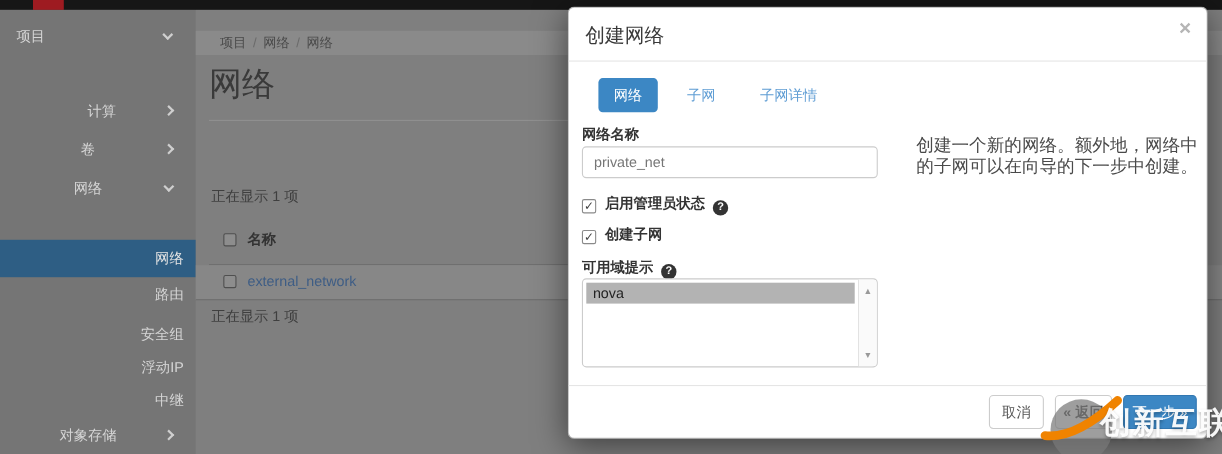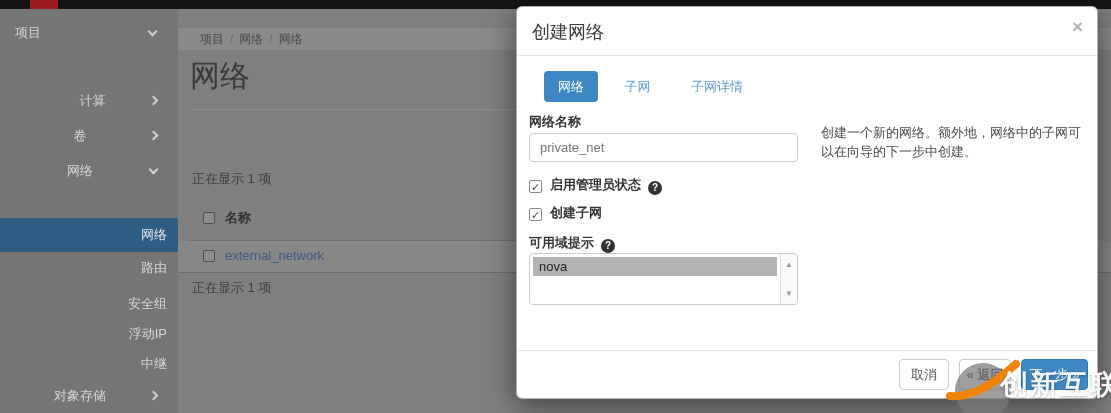--- a/index.html
+++ b/index.html
@@ -45,25 +45,25 @@
   .m-title { position:absolute; left:15px; top:13px; font-size:18px; color:#3a3a3a; }
   .m-close { position:absolute; right:14px; top:10px; font-size:19px; font-weight:bold; color:#b5b5b5; cursor:pointer; line-height:1; }
   .tabs { position:absolute; left:12px; top:64px; height:31px;padding-left:15px; }
   .tab { display:inline-block; height:31px; line-height:31px; padding:0 14px; font-size:13px; color:#5f9dd4; border-radius:4px; margin-right:8px; cursor:pointer; }
   .tab.active { background:#3c87c4; color:#ffffff; }
   .form-label { position:absolute; left:12px; font-size:13px; font-weight:bold; color:#333; }
   .txt-input { position:absolute; left:12px; top:126px; width:269px; height:29px; border:1px solid #ccc; border-radius:4px; padding:0 10px; font-size:13px; color:#767676; font-family:"Liberation Sans",sans-serif; }
   .chkrow { position:absolute; left:12px; height:16px; font-size:13px; font-weight:bold; color:#333; line-height:15px; cursor:pointer; }
   .chkbox { display:inline-block; width:13px; height:13px; border:1px solid #8a8a8a; border-radius:2px; background:#fff; vertical-align:-2px; margin-right:8px; text-align:center; line-height:12px; font-size:11px; font-weight:bold; color:#444; cursor:pointer; }
   .qicon { display:inline-block; width:14px; height:14px; border-radius:50%; background:#333; color:#fff; font-size:10px; font-weight:bold; text-align:center; line-height:14px; vertical-align:-2px; margin-left:7px; }
-  .mselect { position:absolute; left:12px; top:246px; width:269px; height:52px; border:1px solid #ccc; border-radius:4px; background:#fff; cursor:pointer; }
+  .mselect { position:absolute; left:12px; top:246px; width:269px; height:81px; border:1px solid #ccc; border-radius:4px; background:#fff; cursor:pointer; }
   .mselect .opt { position:absolute; left:3px; top:3px; right:20px; height:19px; background:#b3b3b3; font-size:13px; color:#222; line-height:19px; padding-left:6px; }
   .mselect .sbar { position:absolute; right:0; top:0; bottom:0; width:17px; border-left:1px solid #e2e2e2; background:#fafafa; border-radius:0 4px 4px 0; }
   .mselect .arr { position:absolute; left:0; right:0; text-align:center; font-size:8px; color:#999; }
-  .help-col { position:absolute; left:304px; top:116px; width:268px; font-size:13px; color:#4a4a4a; line-height:19px; }
+  .help-col { position:absolute; left:304px; top:116px; width:268px; font-size:16px; color:#4a4a4a; line-height:19px;text-align:right; }
   .m-footer-rule { position:absolute; left:0; right:0; top:343px; height:1px; background:#e5e5e5; }
   .m-footer { position:absolute; left:0; right:0; top:352px; height:31px; }
   .btn { position:absolute; height:31px; border-radius:4px; font-size:13px; line-height:29px; text-align:center; cursor:pointer; font-family:"Liberation Sans",sans-serif; }
   .btn.default { background:#fff; border:1px solid #ccc; color:#555; }
   .btn.muted   { background:#fff; border:1px solid #ccc; color:#404040;font-weight:bold; }
   .btn.primary { background:#3c87c4; border:1px solid #3277b1; color:#fff; }
   .btn-cancel { left:382px; width:50px; }
   .btn-back   { left:442px; width:52px; }
   .btn-next   { left:504px; width:67px; }
 

